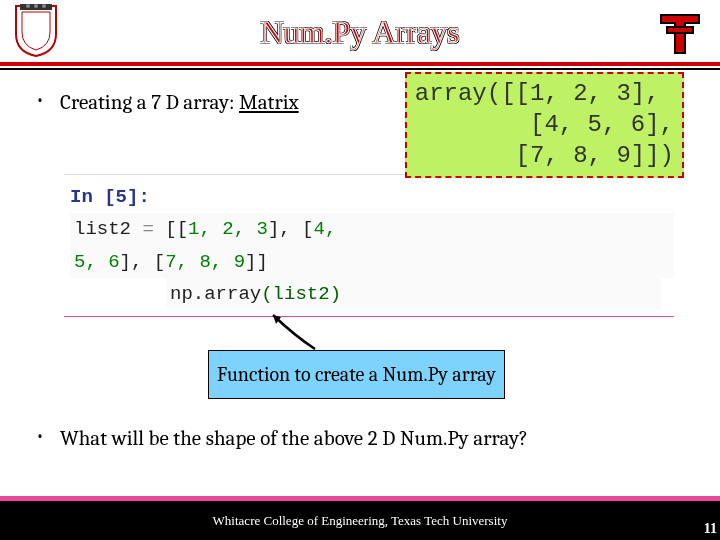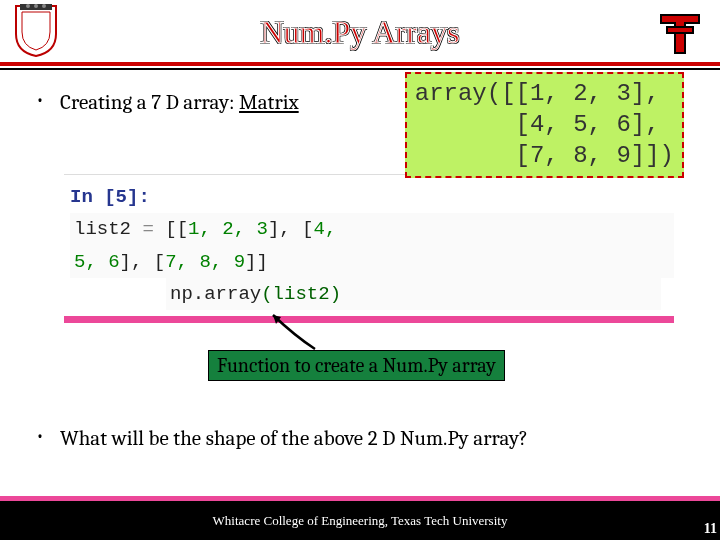--- a/index.html
+++ b/index.html
@@ -76,44 +76,44 @@
     font-family: Consolas, "Courier New", monospace;
     font-size: 24px;
     color: #333;
     line-height: 1.3;
     background: #bef264;
   }
   .code-block {
     margin: 60px 10px 0 28px;
     background: #fff;
     border-top: 1px solid #ddd;
-    border-bottom: 7px solid #ec4899;
+    border-bottom: 1px solid #ec4899;
     font-family: Consolas, "Courier New", monospace;
     font-size: 19px;
     line-height: 1.7;
     padding: 6px 0 6px 6px;
   }
   .code-block .prompt { color: #26368f; font-weight: bold; display: inline-block; width: 96px; }
   .code-block .code-body { background: #fafafa; display: inline-block; padding: 0 320px 0 4px; }
   .code-block .eq { color: #888; }
   .code-block .num { color: #008000; }
   .code-block .paren { color: #006000; }
   .code-block .id { color: #222; }
   .arrow {
     position: absolute;
     left: 265px;
     top: 245px;
   }
   .callout {
     position: absolute;
     left: 208px;
     top: 284px;
-    background: #15803d;
+    background: #7dd3fc;
     border: 1px solid #000;
-    padding: 3px 8px;
+    padding: 12px 8px;
     font-size: 20px;
   }
   .bullet2 {
     position: absolute;
     left: 36px;
     top: 360px;
     right: 36px;
     display: flex;
     font-size: 21px;
   }
@@ -178,21 +178,21 @@
 
   <div class="bullet-row">
     <span class="dot">•</span>
     <span>
       <span>Creating a 7 D array: </span><span class="underline">Matrix</span>
     </span>
   </div>
 
   <div class="output-box">
     <div>array([[1, 2, 3],</div>
-    <div style="white-space: pre;">       [4, 5, 6],</div>
+    <div style="white-space: pre; text-align: right;">       [4, 5, 6],</div>
     <div style="white-space: pre;">       [7, 8, 9]])</div>
   </div>
 
   <div class="code-block">
     <div>
       <span class="prompt">In [5]:</span><span class="code-body"><span class="id">list2 </span><span class="eq">=</span><span class="id"> [[</span><span class="num">1, 2, 3</span><span class="id">], [</span><span class="num">4, 5, 6</span><span class="id">], [</span><span class="num">7, 8, 9</span><span class="id">]]</span></span>
     </div>
     <div>
       <span class="prompt"></span><span class="code-body"><span class="id">np.array</span><span class="paren">(list2)</span></span>
     </div>

